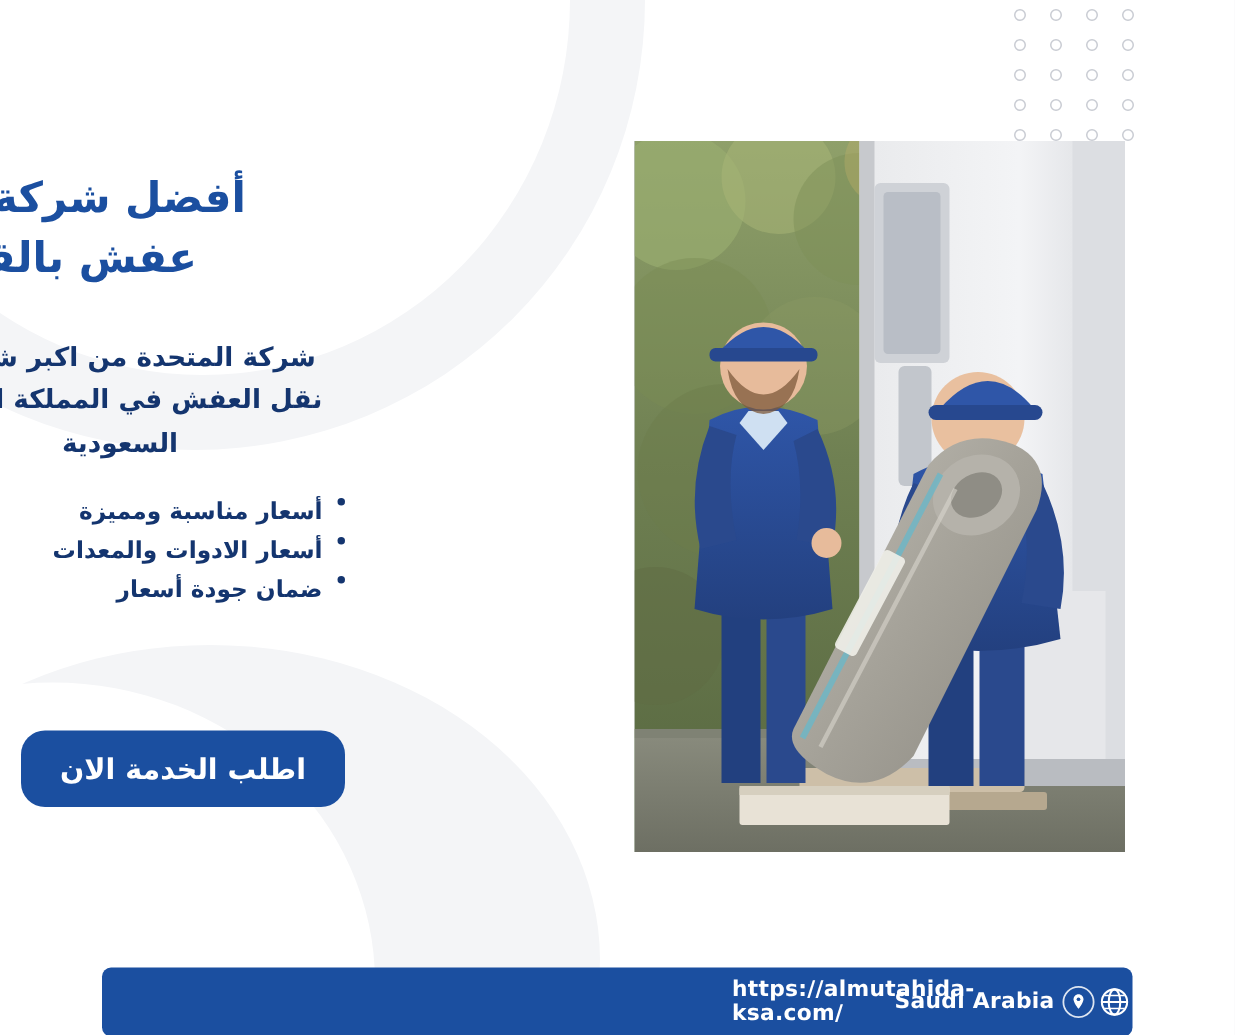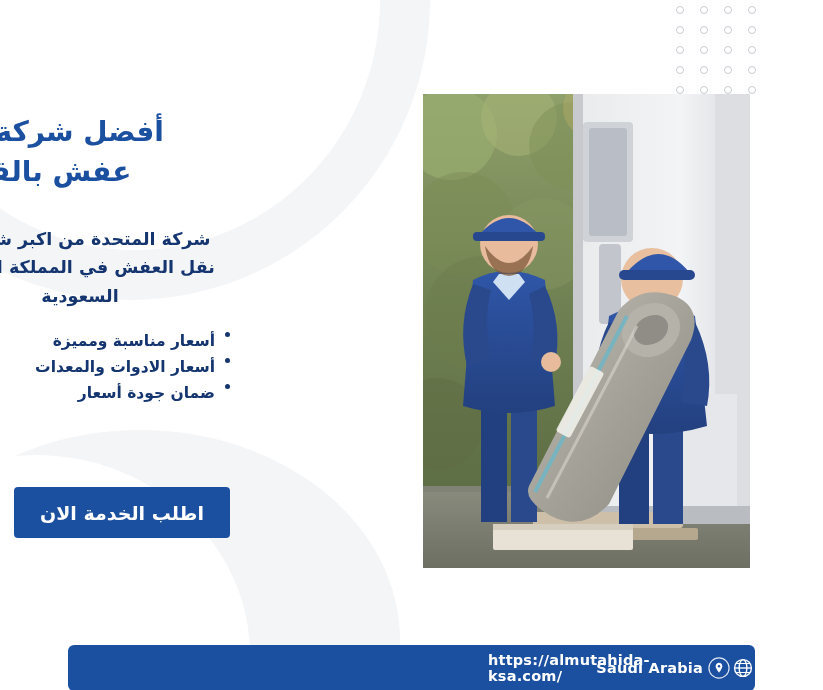--- a/index.html
+++ b/index.html
@@ -149,21 +149,21 @@
     white-space: nowrap;
   }
 
   .cta-button {
     position: absolute;
     right: 424px;
     top: 487px;
     background: #1b4fa0;
     color: #ffffff;
     border: none;
-    border-radius: 4px;
+    border-radius: 16px;
     padding: 0 26px;
     height: 51px;
     font-size: 19px;
     font-weight: bold;
     font-family: "DejaVu Sans", "Liberation Sans", sans-serif;
     cursor: pointer;
     direction: rtl;
     display: flex;
     align-items: center;
     justify-content: center;

